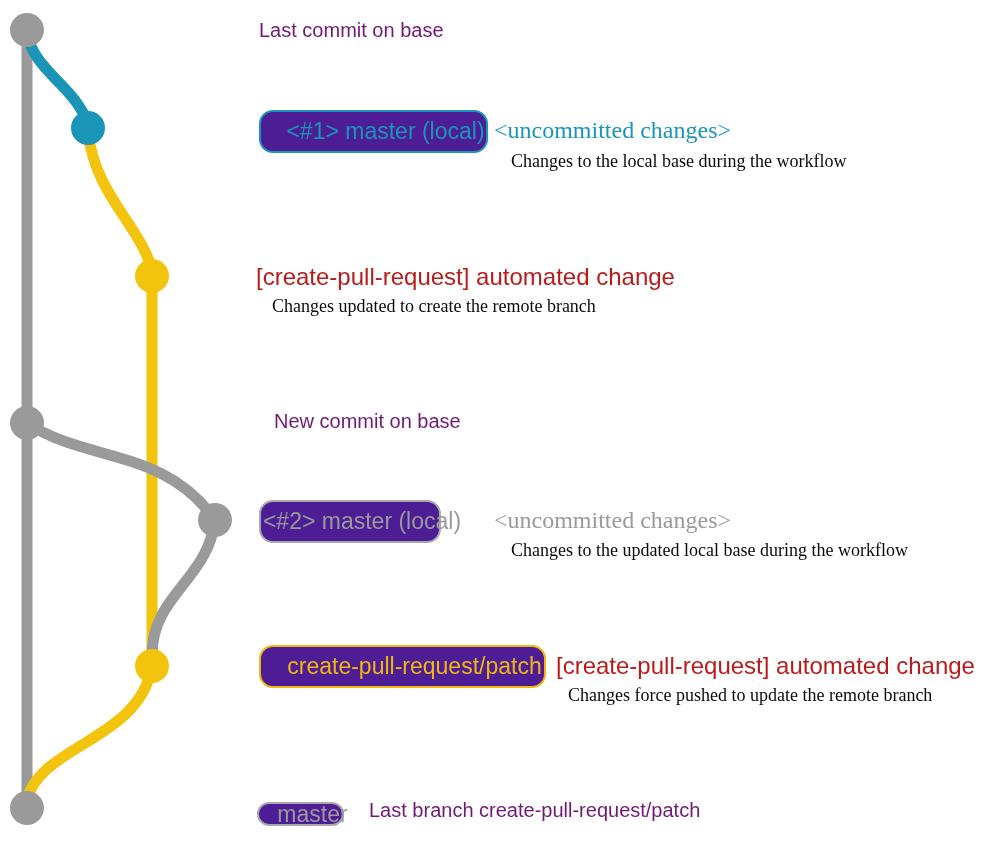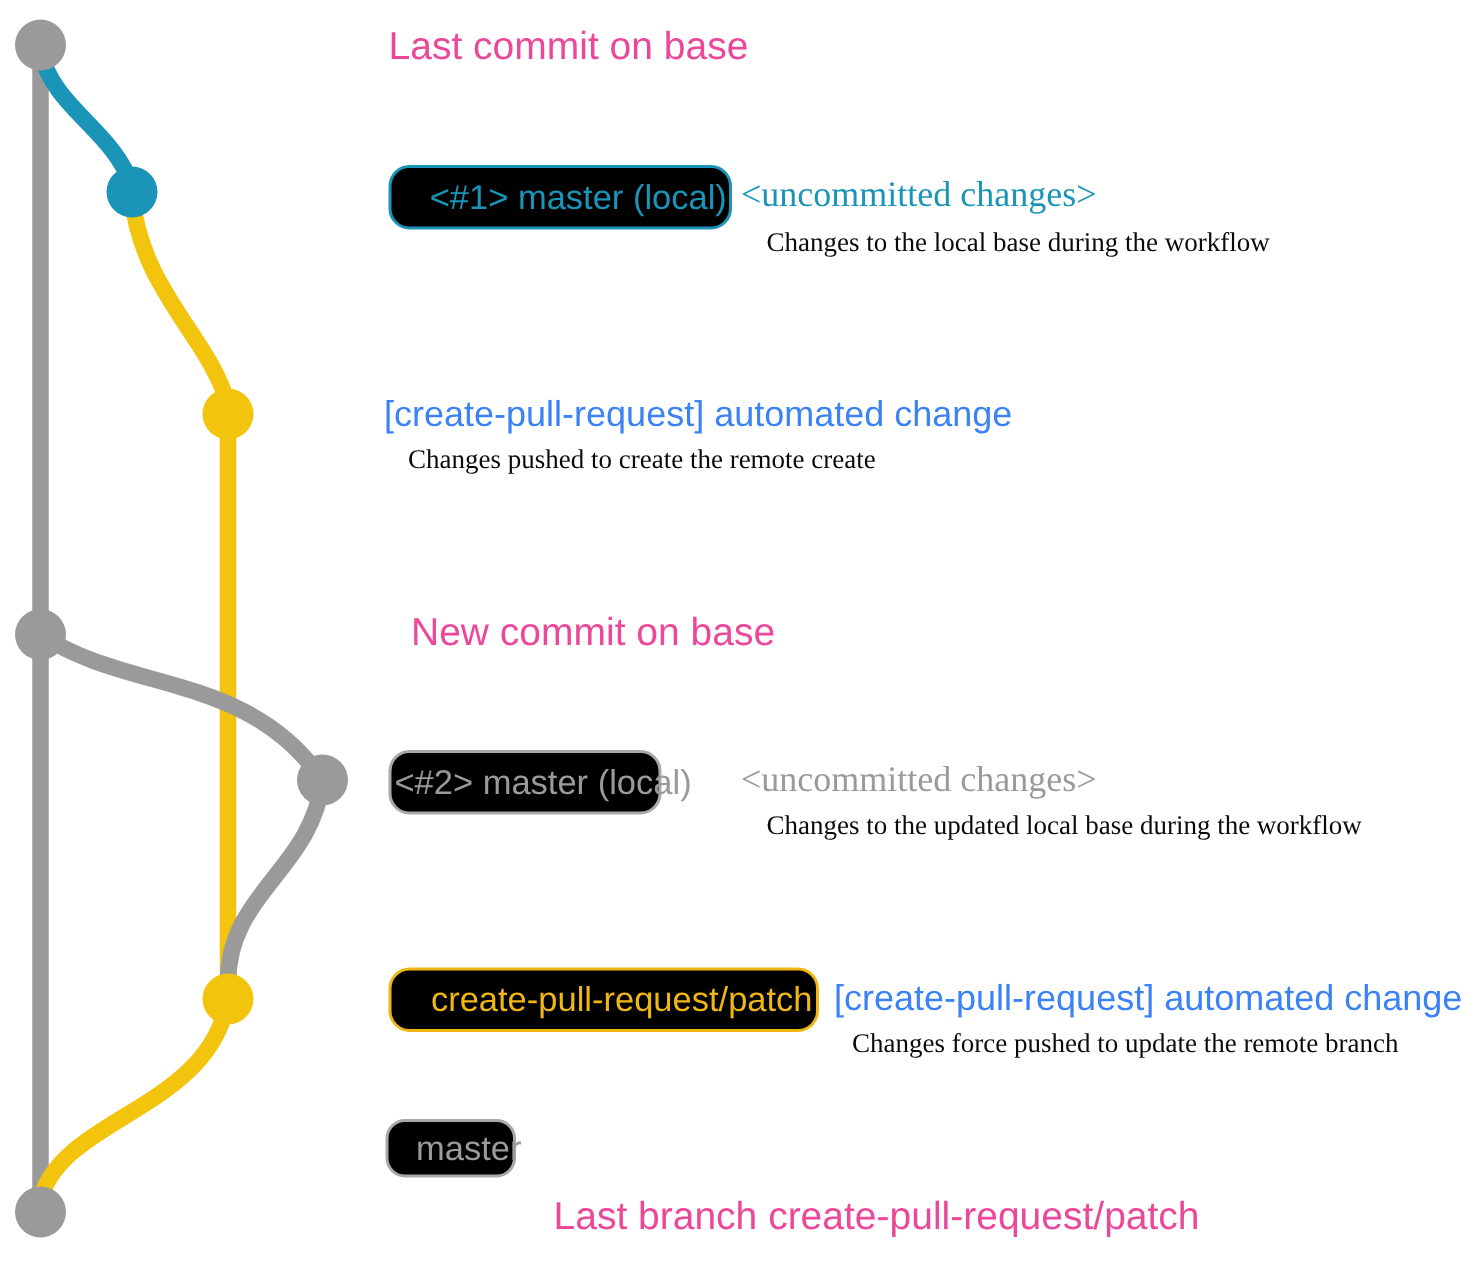--- a/index.html
+++ b/index.html
@@ -1,25 +1,25 @@
 <!DOCTYPE html>
 <html><head>
 <meta charset="utf-8">
 <style>
   html,body{margin:0;padding:0;background:#ffffff;}
   body{font-family:"Liberation Sans",sans-serif;}
   .stage{position:relative;width:988px;height:843px;background:#ffffff;overflow:hidden;}
   .graph-svg{position:absolute;left:0;top:0;}
-  .lbl{position:absolute;font-size:26px;line-height:27px;color:#ec4899;white-space:nowrap;}
+  .lbl{position:absolute;font-size:20px;line-height:27px;color:#701a75;white-space:nowrap;}
   .status{position:absolute;font-size:24px;line-height:27px;white-space:nowrap;font-family:Liberation Serif, serif;}
-  .title{position:absolute;font-size:24px;line-height:27px;white-space:nowrap;color:#3b82f6;}
+  .title{position:absolute;font-size:24px;line-height:27px;white-space:nowrap;color:#b91c1c;}
   .note{position:absolute;font-family:"Liberation Serif",serif;font-size:18px;line-height:27px;color:#0a0a0a;white-space:nowrap;}
   .badge{position:absolute;display:flex;align-items:center;justify-content:center;
          font-size:23px;border:2px solid;border-radius:14px;box-sizing:border-box;
-         background:#000000;white-space:nowrap;padding-left:24px;}
+         background:#4c1d95;white-space:nowrap;padding-left:24px;}
   .teal-badge{border-color:#1a95b8;color:#1a95b8;}
   .gray-badge{border-color:#a9a9a9;color:#9a9a9a;}
   .yellow-badge{border-color:#f0b712;color:#f0b712;}
   .teal-text{color:#1a95b8;}
   .gray-text{color:#9a9a9a;}
 </style>
 </head>
 <body>
 
 <div class="stage">
@@ -49,28 +49,28 @@
     <circle cx="27" cy="808" r="17" fill="#9a9a9a"></circle>
   </svg>
 
   <div class="lbl" style="left:259px;top:17px;">Last commit on base</div>
 
   <div class="badge teal-badge" style="left:259px;top:110px;width:229px;height:43px;">&lt;#1&gt; master (local)</div>
   <div class="status teal-text" style="left:494px;top:117px;">&lt;uncommitted changes&gt;</div>
   <div class="note" style="left:511px;top:148px;">Changes to the local base during the workflow</div>
 
   <div class="title" style="left:256px;top:263px;">[create-pull-request] automated change</div>
-  <div class="note" style="left:272px;top:293px;">Changes pushed to create the remote create</div>
+  <div class="note" style="left:272px;top:293px;">Changes updated to create the remote branch</div>
 
   <div class="lbl" style="left:274px;top:408px;text-align:right;">New commit on base</div>
 
   <div class="badge gray-badge" style="left:259px;top:500px;width:182px;height:43px;">&lt;#2&gt; master (local)</div>
   <div class="status gray-text" style="left:494px;top:507px;">&lt;uncommitted changes&gt;</div>
   <div class="note" style="left:511px;top:537px;">Changes to the updated local base during the workflow</div>
 
   <div class="badge yellow-badge" style="left:259px;top:645px;width:287px;height:43px;">create-pull-request/patch</div>
   <div class="title" style="left:556px;top:652px;">[create-pull-request] automated change</div>
   <div class="note" style="left:568px;top:682px;">Changes force pushed to update the remote branch</div>
 
-  <div class="badge gray-badge" style="left:257px;top:746px;width:87px;height:39px;border-radius:13px;">master</div>
+  <div class="badge gray-badge" style="left:257px;top:802px;width:87px;height:24px;border-radius:13px;">master</div>
   <div class="lbl" style="left:369px;top:797px;">Last branch create-pull-request/patch</div>
 
 </div>
 
 </body></html>

